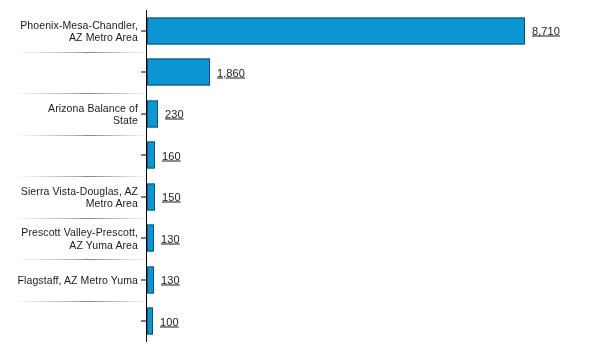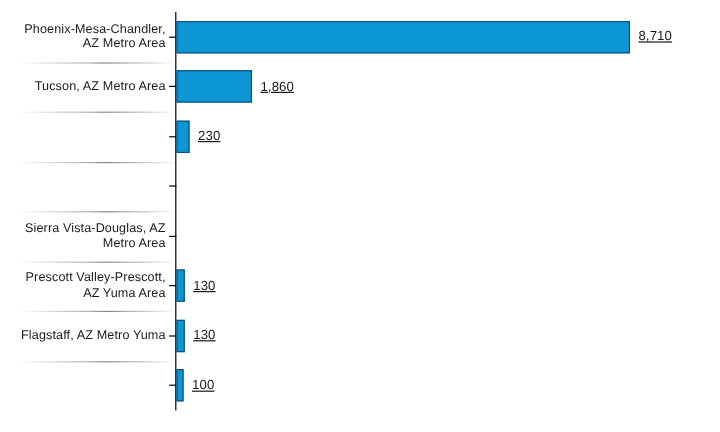--- a/index.html
+++ b/index.html
@@ -116,47 +116,56 @@
 AZ Metro Area</div>
       <div class="tick"></div>
       <div class="bar-wrap">
         <div class="bar" style="width:378px"></div>
         <div class="val-label">8,710</div>
       </div>
     </div>
 
     <div class="row">
       <div class="sep"></div>
-      <div class="cat-label">Tucson, AZ Metro Area</div>
       <div class="tick"></div>
       <div class="bar-wrap">
         <div class="bar" style="width:63px"></div>
         <div class="val-label">1,860</div>
       </div>
     </div>
 
     <div class="row">
       <div class="sep"></div>
+      <div class="cat-label">Arizona Balance of
+State</div>
       <div class="tick"></div>
       <div class="bar-wrap">
         <div class="bar" style="width:11px"></div>
         <div class="val-label">230</div>
       </div>
     </div>
 
     <div class="row">
       <div class="sep"></div>
       <div class="tick"></div>
+      <div class="bar-wrap">
+        <div class="bar" style="width:8px"></div>
+        <div class="val-label">160</div>
+      </div>
     </div>
 
     <div class="row">
       <div class="sep"></div>
       <div class="cat-label">Sierra Vista-Douglas, AZ
 Metro Area</div>
       <div class="tick"></div>
+      <div class="bar-wrap">
+        <div class="bar" style="width:8px"></div>
+        <div class="val-label">150</div>
+      </div>
     </div>
 
     <div class="row">
       <div class="sep"></div>
       <div class="cat-label">Prescott Valley-Prescott,
 AZ Yuma Area</div>
       <div class="tick"></div>
       <div class="bar-wrap">
         <div class="bar" style="width:7px"></div>
         <div class="val-label">130</div>

